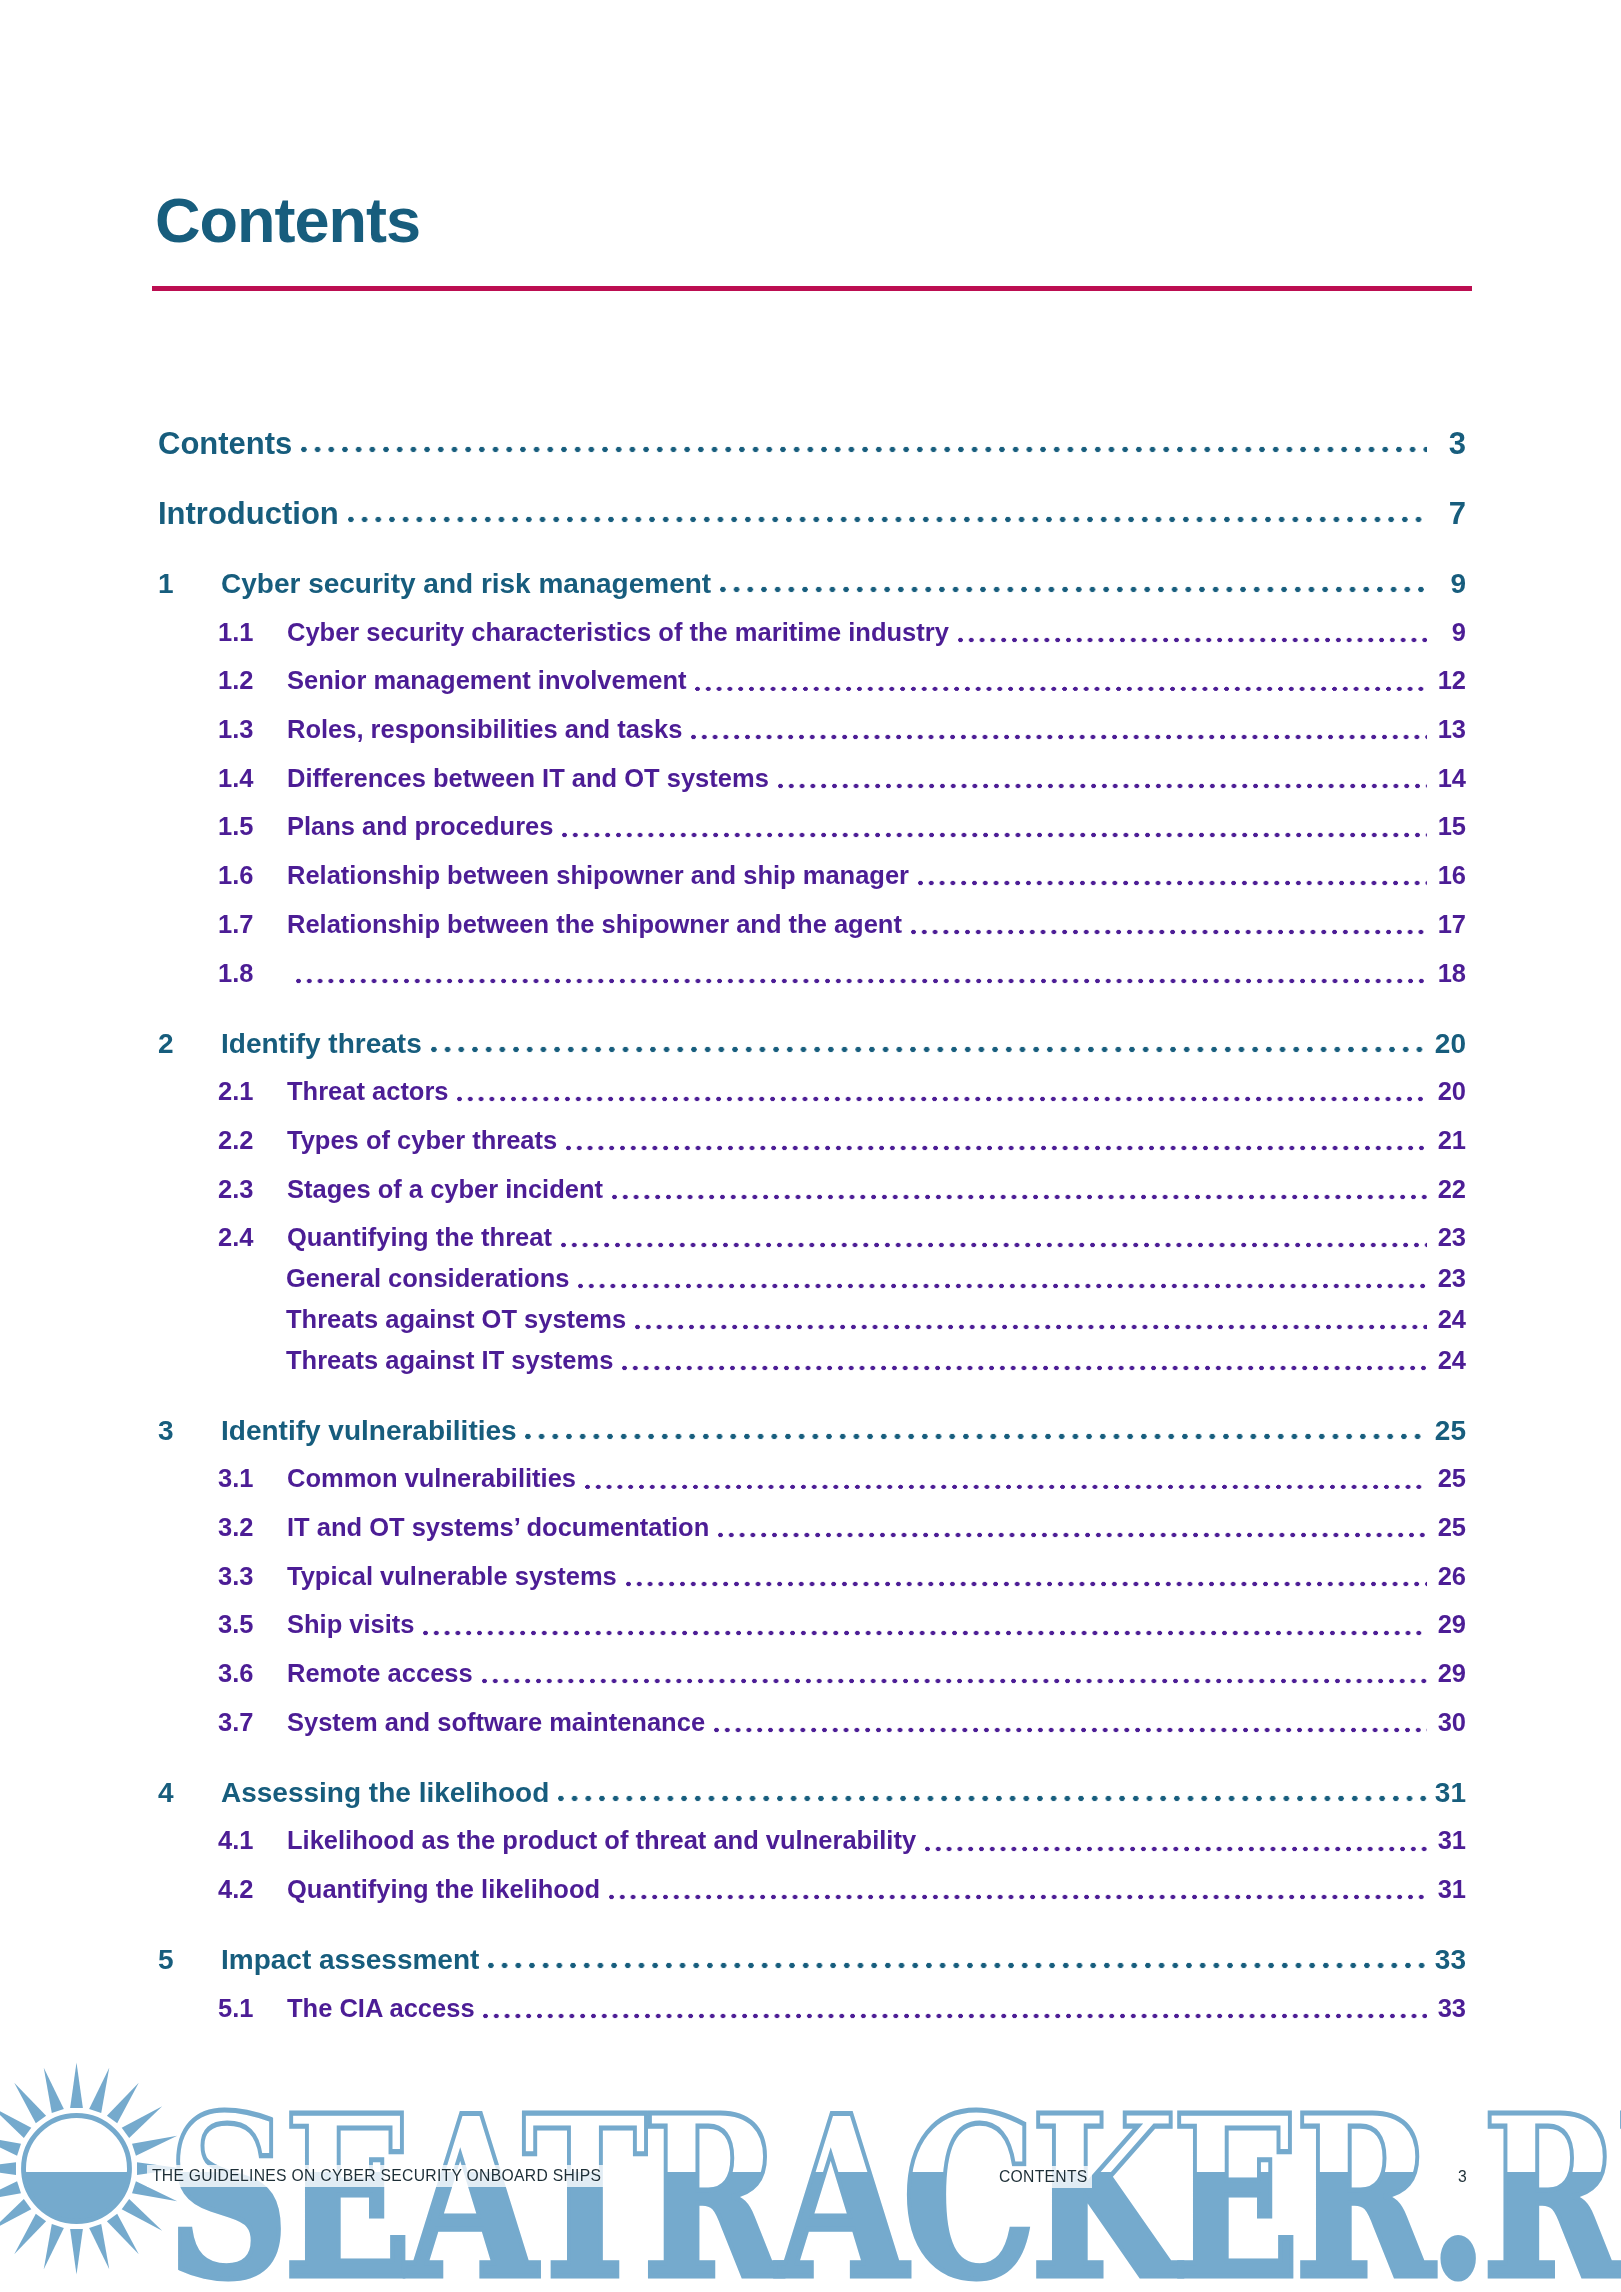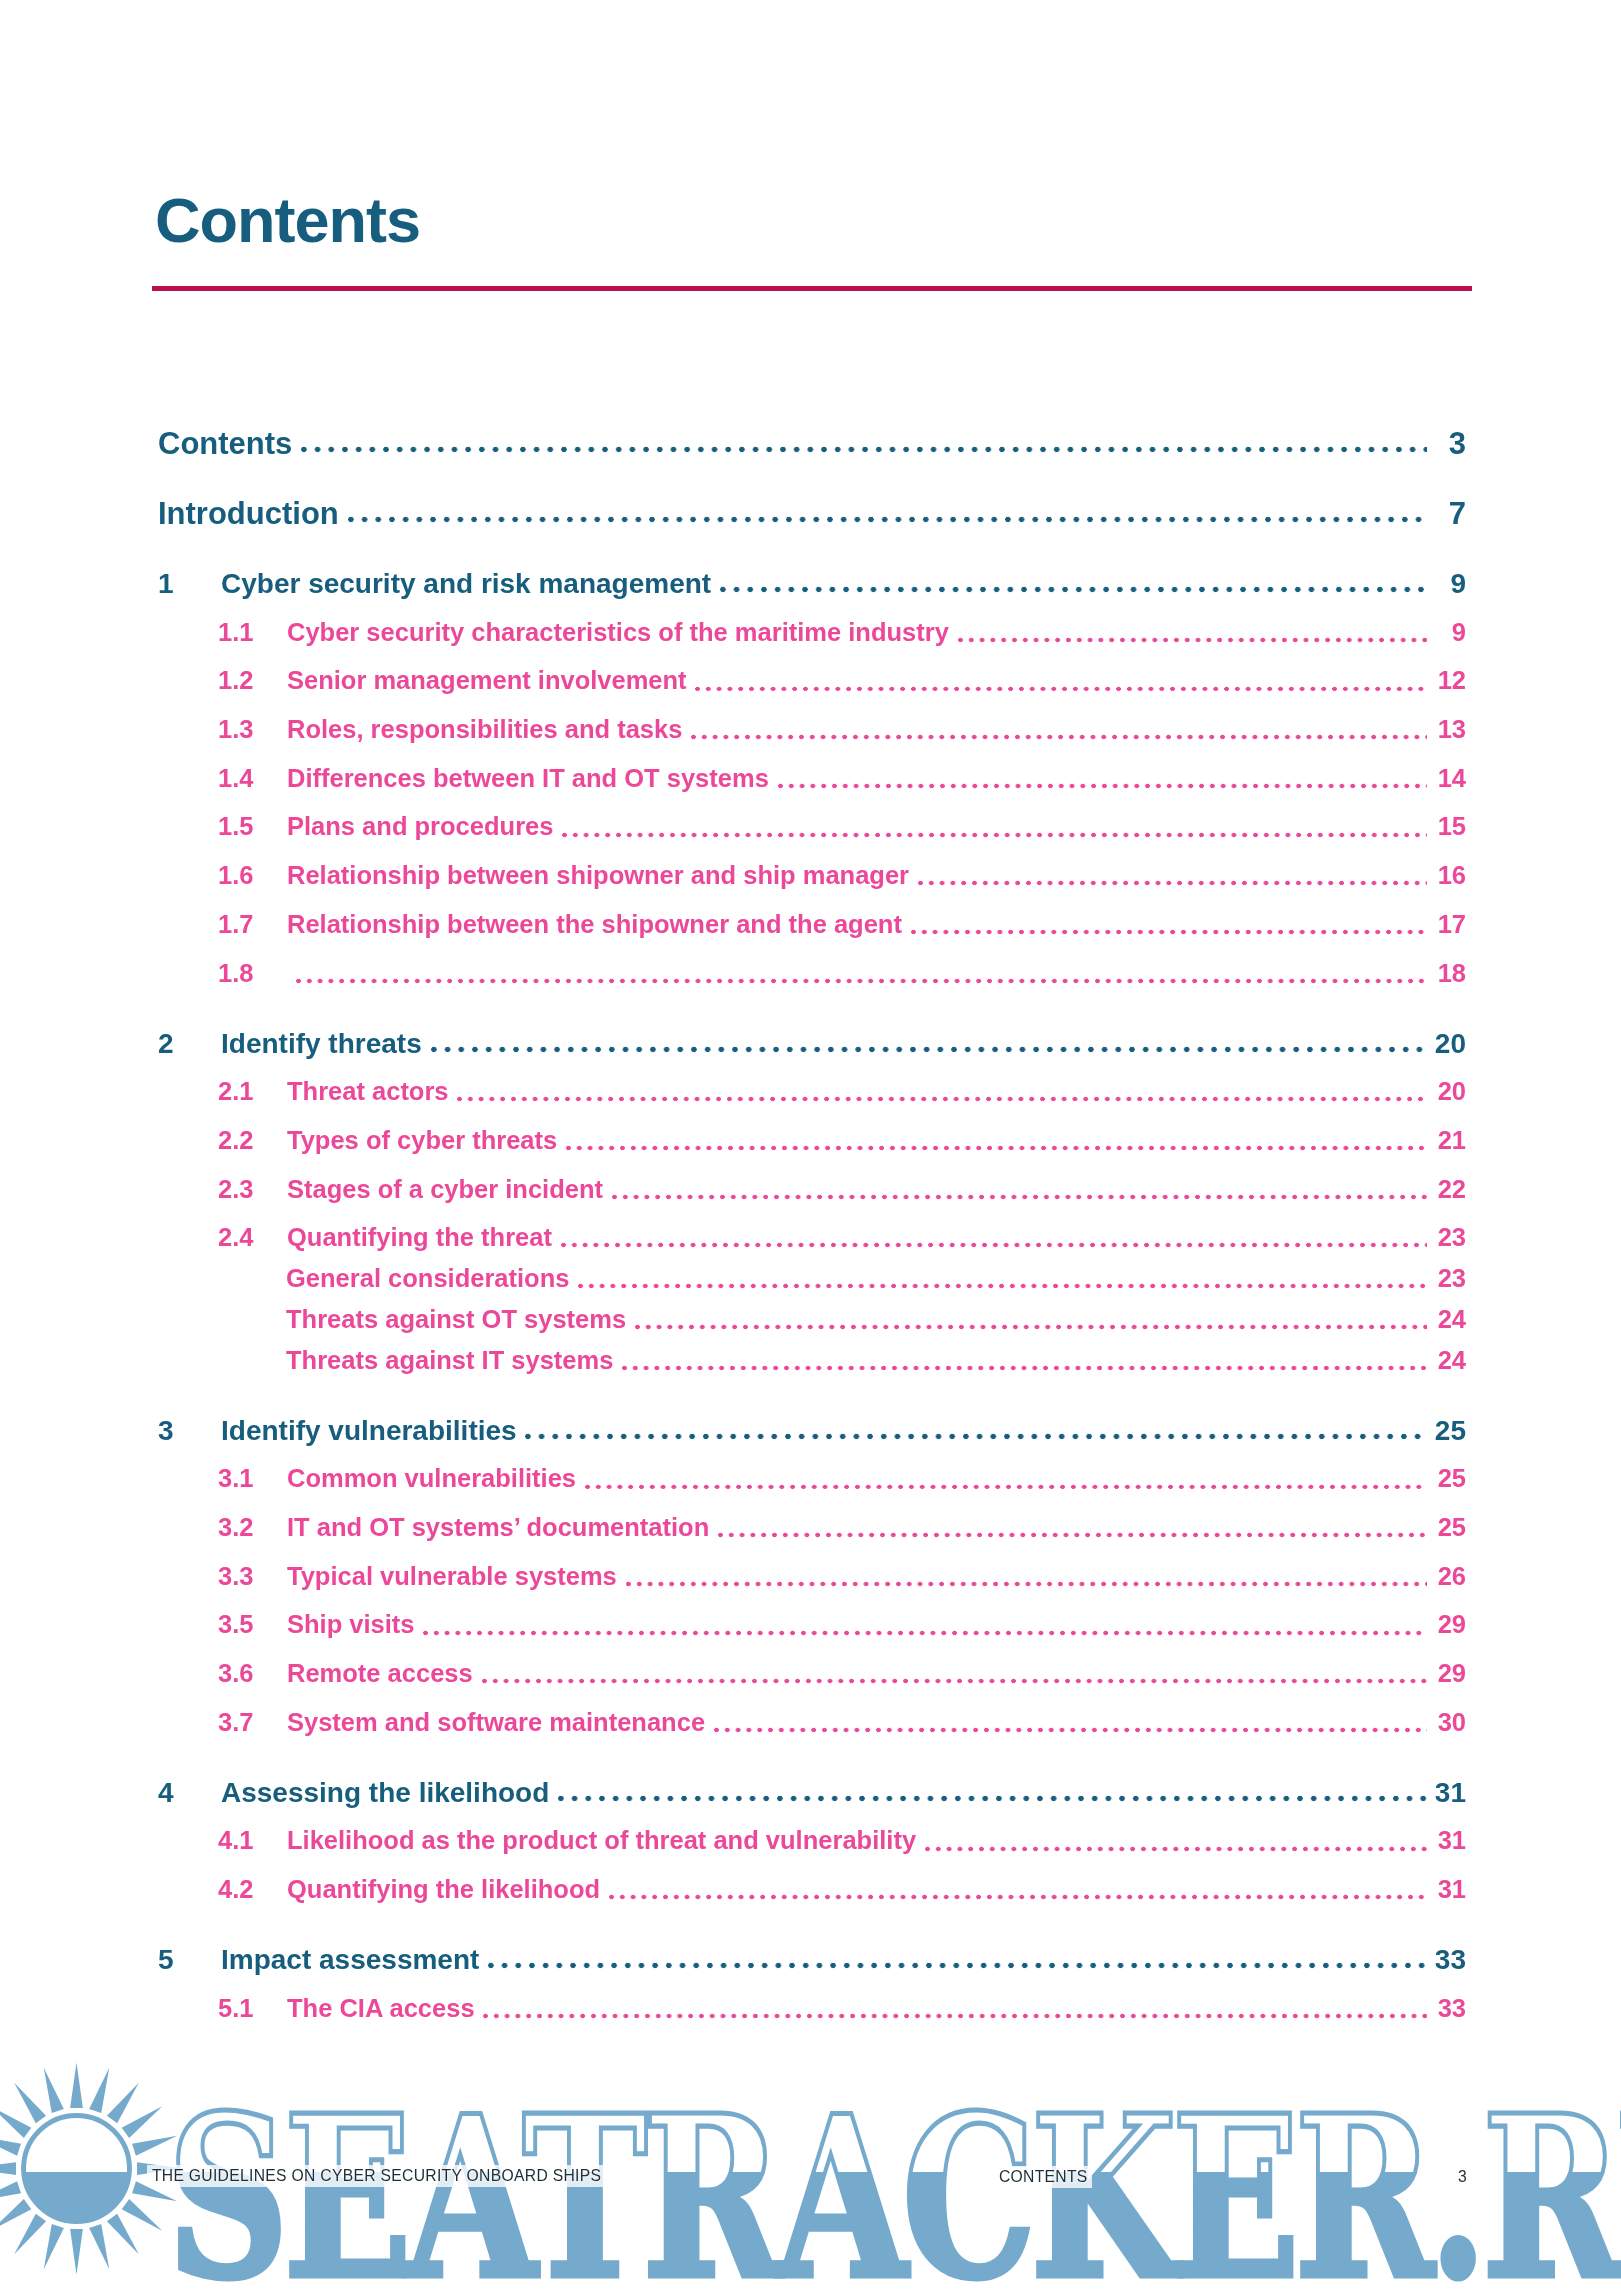--- a/index.html
+++ b/index.html
@@ -16,21 +16,21 @@
     position:absolute;left:152px;top:286px;width:1320px;height:4.9px;
     background:#bc0e51;
   }
   
   .toc{
     position:absolute;left:158px;top:427px;width:1308px;z-index:2;
   }
   .row{display:flex;line-height:33px;white-space:nowrap;}
   .row.l0{font-size:31px;font-weight:bold;color:#175d7d;}
   .row.sec{font-size:28px;font-weight:bold;color:#175d7d;}
-  .row.sub,.row.subsub{font-size:25.5px;font-weight:bold;color:#ec4899;}
+  .row.sub,.row.subsub{font-size:25.5px;font-weight:bold;color:#4c1d95;}
   .row.sub{padding-left:60px;}
   .row.subsub{padding-left:128px;}
   .gap-l{margin-top:37px;align-items:center;}
   .gap-m{margin-top:15.7px;}
   .gap-s{margin-top:7.8px;}
   .num{flex:0 0 auto;}
   .sec .num{width:63px;}
   .sub .num{width:69px;}
   .label{flex:0 0 auto;}
   .leader{

